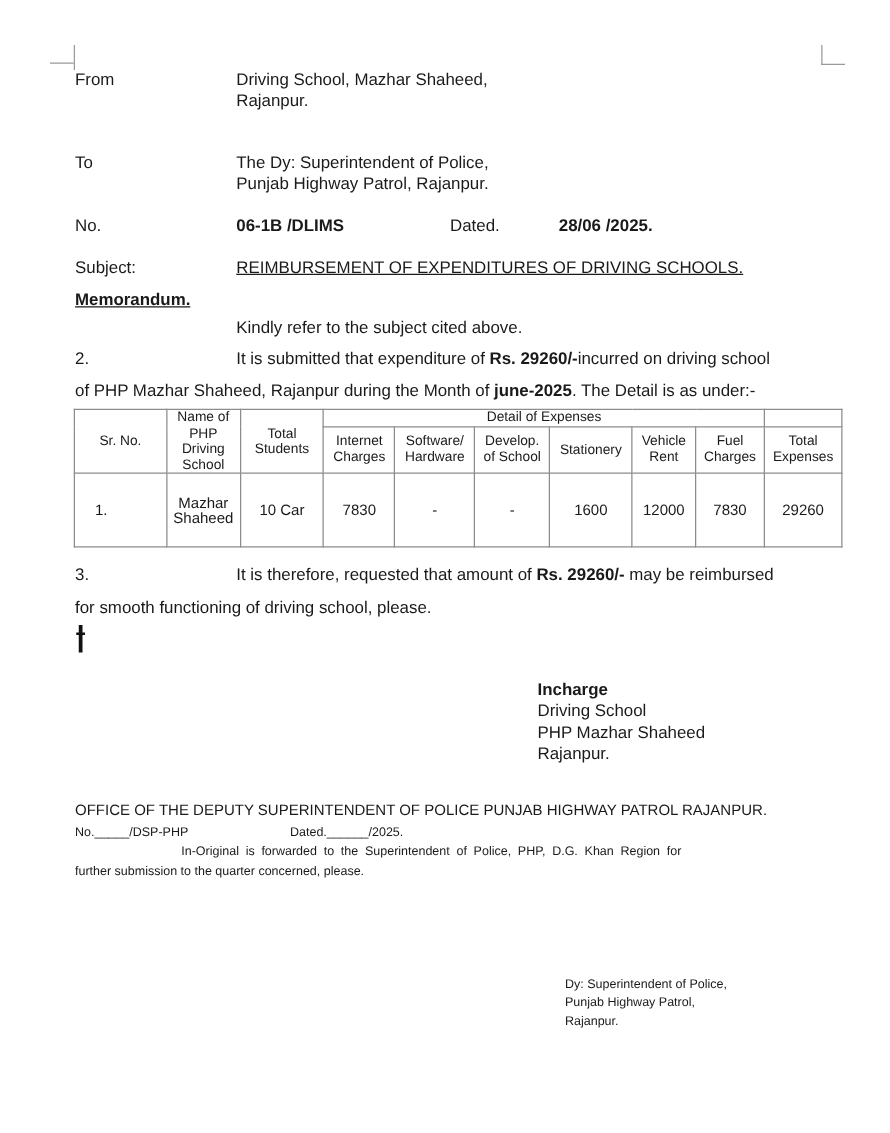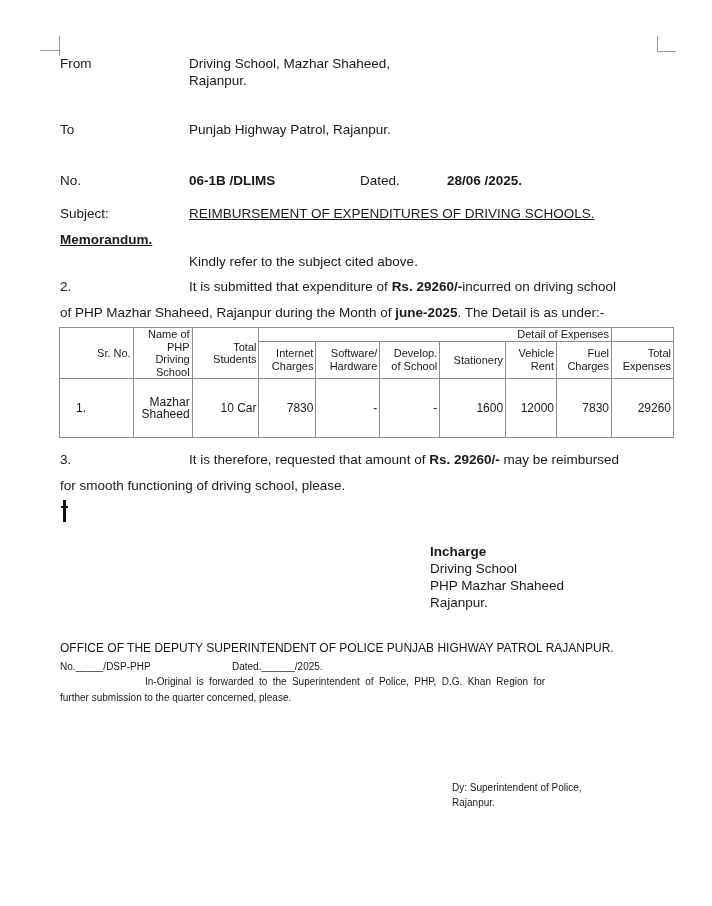--- a/index.html
+++ b/index.html
@@ -10,21 +10,21 @@
   .t12 { font-size:12px; line-height:16px; }
   .t11 { font-size:10px; line-height:14px; }
   .bold { font-weight:bold; }
   .ul { text-decoration:underline; }
   .corner-tl-v { left:59px; top:36px; width:1px; height:20px; background:#9a9a9a; }
   .corner-tl-h { left:40px; top:50px; width:19px; height:1px; background:#9a9a9a; }
   .corner-tr-v { left:657px; top:36px; width:1px; height:16px; background:#9a9a9a; }
   .corner-tr-h { left:657px; top:51px; width:19px; height:1px; background:#9a9a9a; }
   table.exp { position:absolute; left:59px; top:327px; width:615px; border-collapse:collapse;
               font-size:11px; line-height:12.5px; }
-  table.exp td, table.exp th { border:1.5px solid #8c8c8c; text-align:right; font-weight:normal; padding:0 2px; }
+  table.exp td, table.exp th { border:1.5px solid #8c8c8c; text-align:center; font-weight:normal; padding:0 2px; }
   table.exp .hdr-top { height:12px; }
   table.exp .hdr-sub { height:36px; }
   table.exp .datarow td { height:58px; font-size:12px; }
   .cursor { left:63px; top:500px; width:3px; height:22px; background:#111; }
   .cursor::before { content:""; position:absolute; left:-2px; top:6px; width:7px; height:2px; background:#111; }
   .center { }
   .just { text-align:justify; }
 </style>
 </head>
 <body>
@@ -35,20 +35,21 @@
 <div class="abs corner-tr-h"></div>
 
 <div class="abs t13" style="left:60px;top:55px;">From</div>
 <div class="abs t13" style="left:189px;top:55px;">
   <div>Driving School, Mazhar Shaheed,</div>
   <div>Rajanpur.</div>
 </div>
 
 <div class="abs t13" style="left:60px;top:121px;">To</div>
 <div class="abs t13" style="left:189px;top:121px;">
+  <div>The Dy: Superintendent of Police,</div>
   <div>Punjab Highway Patrol, Rajanpur.</div>
 </div>
 
 <div class="abs t13" style="left:60px;top:172px;">No.</div>
 <div class="abs t13 bold" style="left:189px;top:172px;">06-1B /DLIMS</div>
 <div class="abs t13" style="left:360px;top:172px;">Dated.</div>
 <div class="abs t13 bold" style="left:447px;top:172px;">28/06 /2025.</div>
 
 <div class="abs t13" style="left:60px;top:205px;">Subject:</div>
 <div class="abs t13 ul" style="left:189px;top:205px;">REIMBURSEMENT OF EXPENDITURES OF DRIVING SCHOOLS.</div>
@@ -120,14 +121,15 @@
 </div>
 
 <div class="abs t12" style="left:60px;top:640px;white-space:nowrap;">OFFICE OF THE DEPUTY SUPERINTENDENT OF POLICE PUNJAB HIGHWAY PATROL RAJANPUR.</div>
 <div class="abs t11" style="left:60px;top:660px;">No._____/DSP-PHP</div>
 <div class="abs t11" style="left:232px;top:660px;">Dated.______/2025.</div>
 <div class="abs t11 just" style="left:145px;top:675px;width:513px;white-space:nowrap;word-spacing:2.6px;">In-Original is forwarded to the Superintendent of Police, PHP, D.G. Khan Region for</div>
 <div class="abs t11" style="left:60px;top:691px;">further submission to the quarter concerned, please.</div>
 
 <div class="abs t11 center" style="left:452px;top:747px;width:200px;line-height:15px;margin-top:33px;">
   <div>Dy: Superintendent of Police,</div>
+  <div>Punjab Highway Patrol,</div>
   <div>Rajanpur.</div>
 </div>
 
 </body></html>

